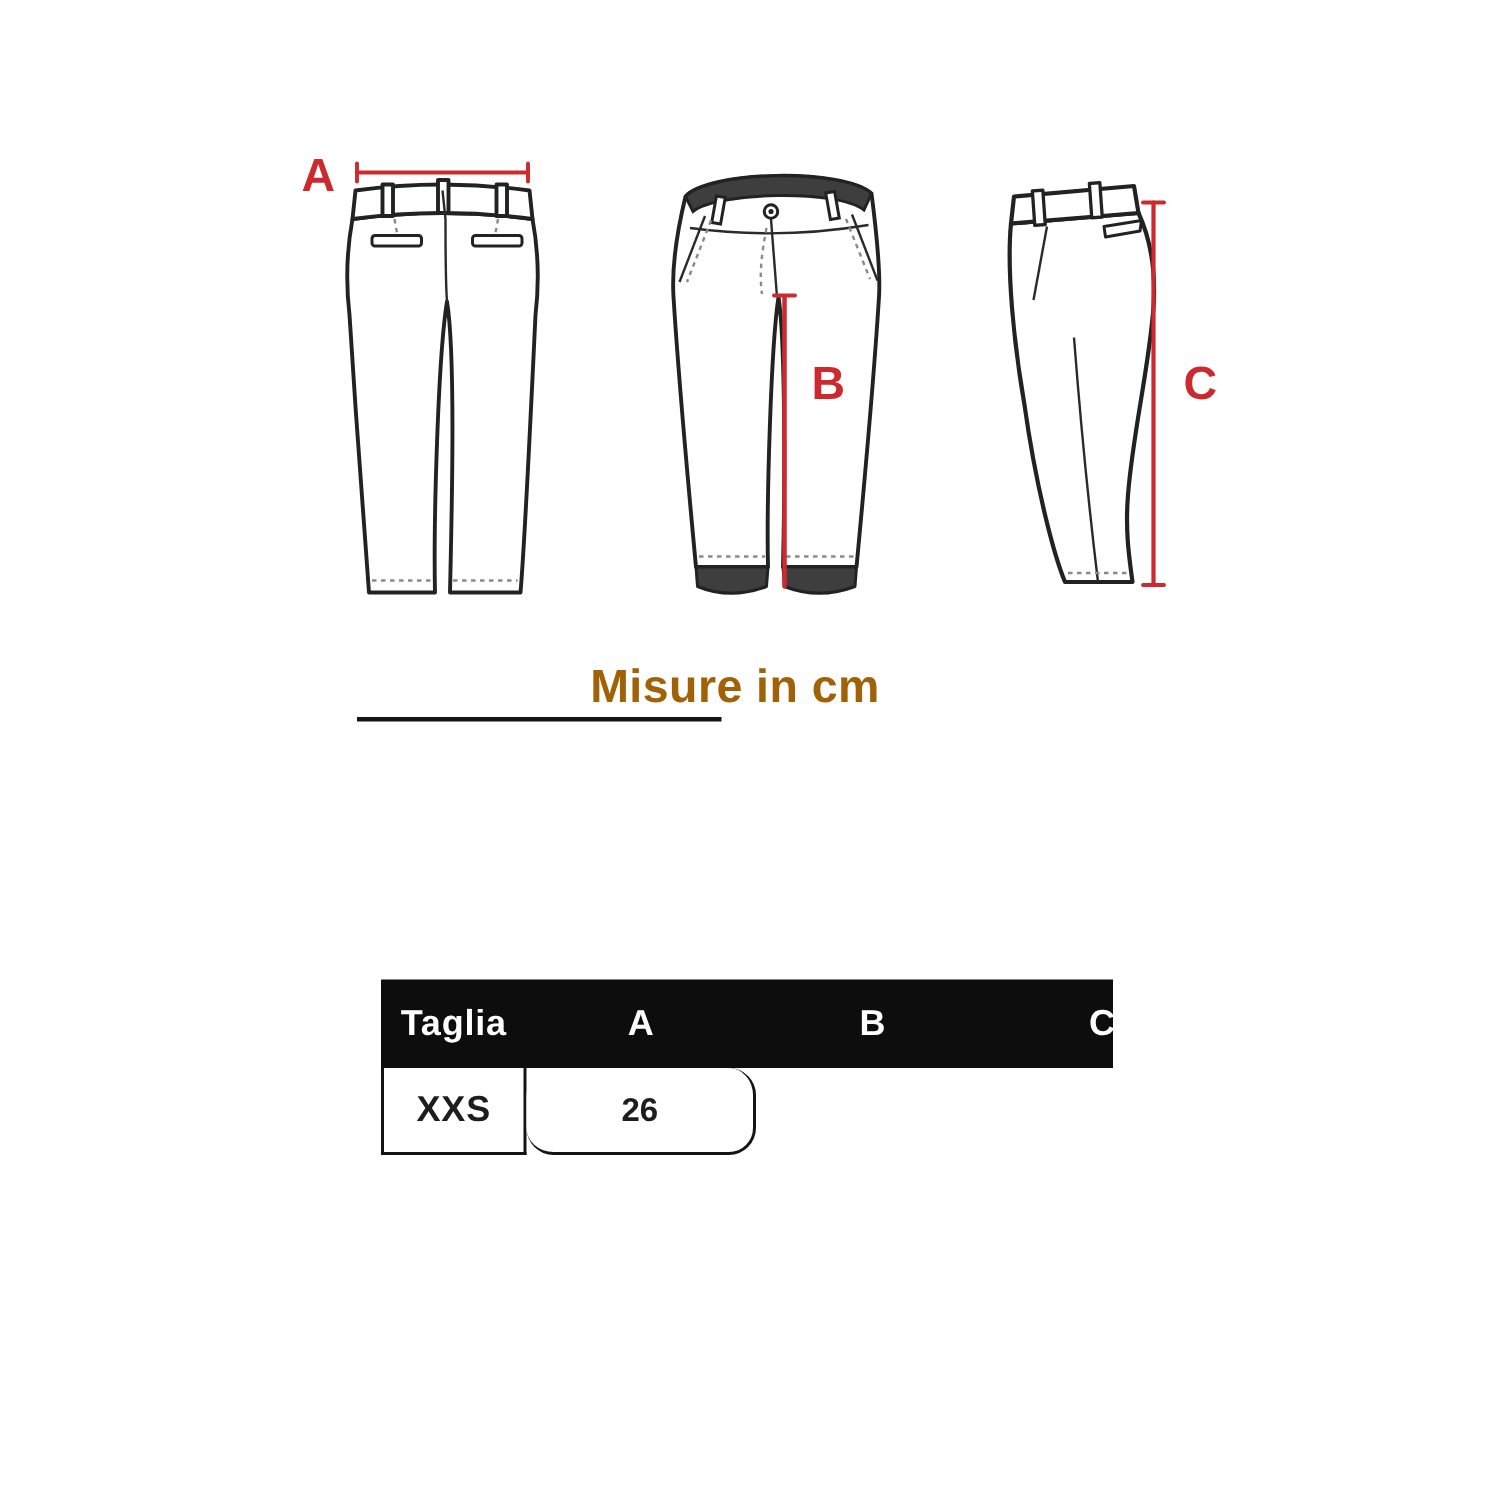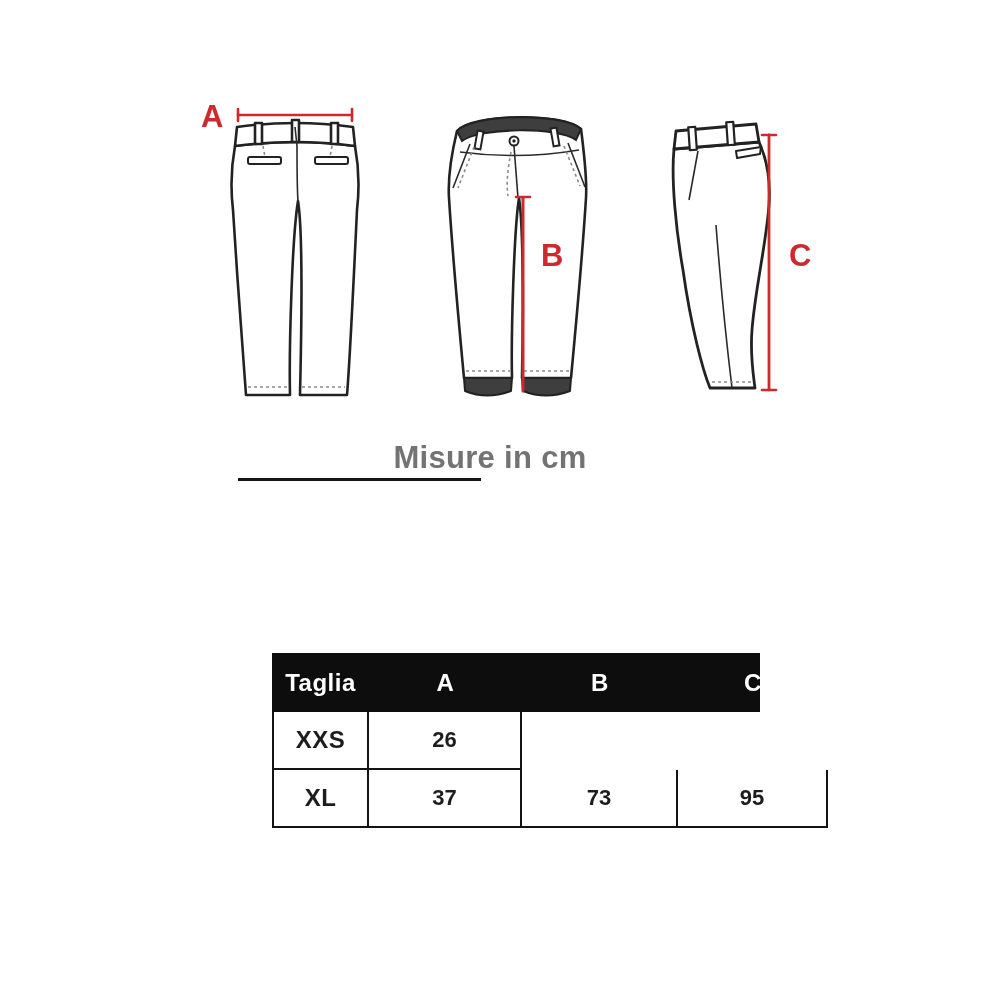--- a/index.html
+++ b/index.html
@@ -12,44 +12,44 @@
   .measure-label{
     position:absolute;color:#cc2a2e;font-weight:800;font-size:31px;
     line-height:1;letter-spacing:.5px;
   }
   .label-a{left:201px;top:101px;}
   .label-b{left:541px;top:240px;}
   .label-c{left:789px;top:240px;}
   
   .caption{
     position:absolute;left:240px;top:440px;width:500px;text-align:center;
-    font-size:31px;font-weight:800;color:#737373;letter-spacing:.3px;
+    font-size:31px;font-weight:800;color:#a16207;letter-spacing:.3px;
   }
   .caption-underline{
     position:absolute;left:238px;top:478px;width:243px;height:3px;background:#151515;
   }
   
-  .size-table{position:absolute;left:272px;top:653px;width:488px;}
+  .size-table{position:absolute;left:254px;top:653px;width:488px;}
   .t-head{
     display:grid;grid-template-columns:97px 153px 156px 150px;
     background:#0d0d0d;height:59px;
   }
   .t-head .cell{
     color:#ffffff;font-weight:800;font-size:24px;letter-spacing:.5px;
     display:flex;align-items:center;justify-content:center;
   }
   .t-body{border-left:2px solid #141414;text-align:center;}
   .t-row{display:grid;grid-template-columns:95px 153px 156px 150px;height:58px;}
   .t-row .cell{
     border-right:2px solid #141414;border-bottom:2px solid #141414;
     display:flex;align-items:center;justify-content:center;
     background:#ffffff;color:#1d1d1d;font-weight:800;
   }
   .t-row .cell.size{font-size:24px;letter-spacing:.5px;}
-  .t-row .cell.num{font-size:22px;}
+  .t-row .cell.num{font-size:22px;border-radius:18px;}
   svg{display:block;}
 </style>
 </head>
 <body>
 
 <div class="canvas">
 
   <svg class="abs" style="left:195px;top:98px" width="175" height="310" viewBox="0 0 175 310">
     <g stroke="#cc2a2e" stroke-width="2.6" stroke-linecap="round">
       <line x1="43" y1="17" x2="157" y2="17"></line>
@@ -155,22 +155,16 @@
       <div class="cell">Taglia</div>
       <div class="cell">A</div>
       <div class="cell">B</div>
       <div class="cell">C</div>
     </div>
     <div class="t-body">
       <div class="t-row">
         <div class="cell size">XXS</div>
         <div class="cell num">26</div>
       </div>
-      <div class="t-row">
-        <div class="cell size">XL</div>
-        <div class="cell num">37</div>
-        <div class="cell num">73</div>
-        <div class="cell num">95</div>
-      </div>
     </div>
   </div>
 
 </div>
 
 </body></html>

